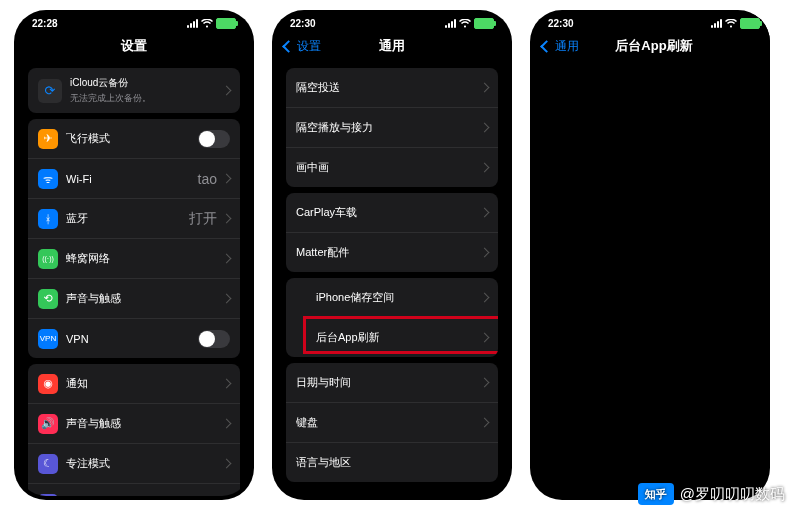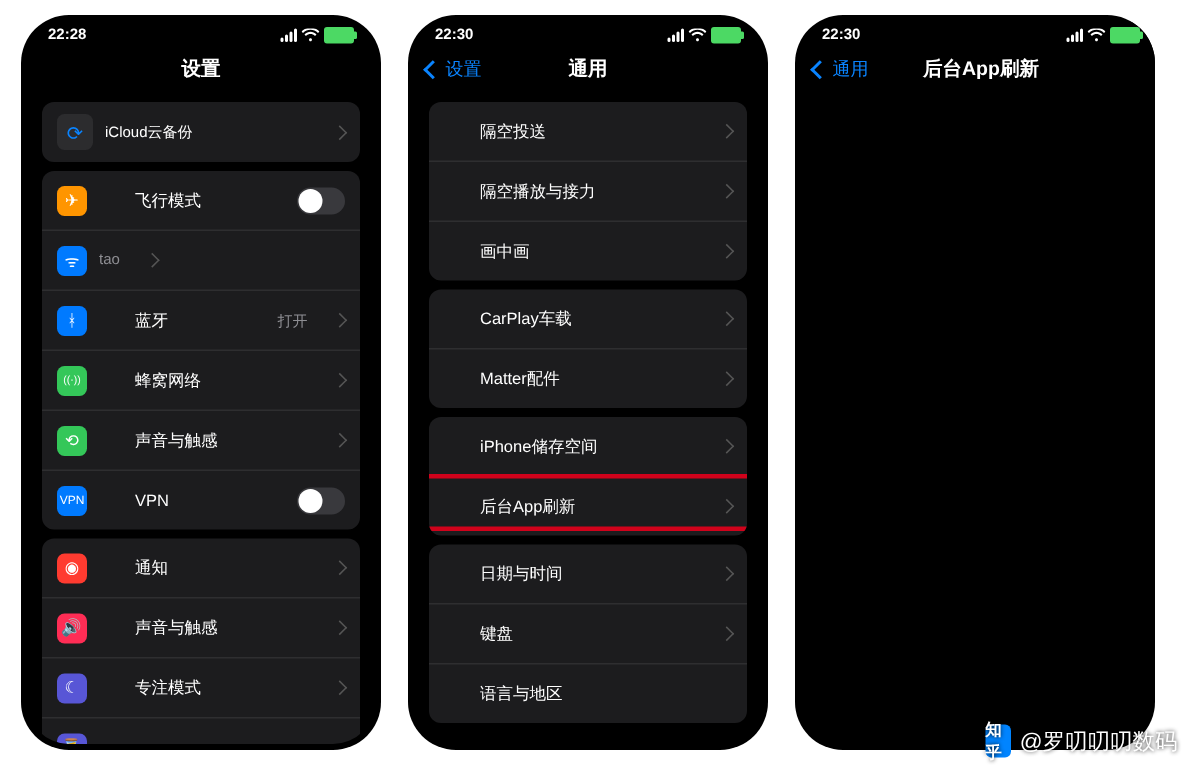--- a/index.html
+++ b/index.html
@@ -17,34 +17,34 @@
   .batt::after{content:"";position:absolute;right:-3px;top:2px;width:2px;height:5px;background:#4cd964;border-radius:0 1px 1px 0;}
   .header{display:flex;align-items:flex-end;justify-content:center;position:relative;padding:6px 10px 8px;font-size:13px;font-weight:600;}
   .header .back{position:absolute;left:8px;color:#0a84ff;display:flex;align-items:center;gap:2px;font-weight:400;font-size:12px;}
   .chev{display:inline-block;width:7px;height:7px;border-left:2px solid currentColor;border-bottom:2px solid currentColor;transform:rotate(45deg);margin-right:2px;}
   .chev-r{display:inline-block;width:6px;height:6px;border-right:1.5px solid #555;border-top:1.5px solid #555;transform:rotate(45deg);}
   .content{position:absolute;top:48px;bottom:0;left:0;right:0;overflow:hidden;}
   .group{background:#1c1c1e;border-radius:8px;margin:6px 10px;overflow:hidden;}
   .row{display:flex;align-items:center;padding:6px 10px;min-height:27px;border-top:0.5px solid #2e2e30;position:relative;}
   .row:first-child{border-top:none;}
   .row .ico{width:20px;height:20px;border-radius:5px;margin-right:8px;flex-shrink:0;display:flex;align-items:center;justify-content:center;font-size:11px;}
-  .row .lbl{flex:1;color:#fff;font-size:11px;margin-left:24px;}
-  .row .val{color:#8e8e93;font-size:10px;margin-right:18px;}
+  .row .lbl{flex:1;color:#fff;font-size:11px;}
+  .row .val{color:#8e8e93;font-size:14px;margin-right:6px;}
   .toggle{width:32px;height:18px;border-radius:9px;position:relative;flex-shrink:0;}
   .toggle.off{background:#39393d;}
   .toggle::after{content:"";position:absolute;width:16px;height:16px;background:#fff;border-radius:50%;top:1px;}
   .toggle.off::after{left:1px;}
   .hl{position:absolute;border:3px solid #d0021b;pointer-events:none;z-index:10;}
   .banner{background:#1c1c1e;border-radius:8px;margin:6px 10px;padding:8px 10px;display:flex;gap:8px;align-items:center;}
   .banner .bico{width:24px;height:24px;border-radius:5px;background:#2c2c2e;display:flex;align-items:center;justify-content:center;color:#0a84ff;font-size:13px;}
   .banner .btxt{flex:1;}
   .banner .t1{font-size:10px;color:#fff;}
   .banner .t2{font-size:9px;color:#8e8e93;margin-top:2px;}
   .watermark{position:absolute;right:14px;bottom:8px;display:flex;align-items:center;gap:6px;color:#fff;font-size:15px;text-shadow:0 0 3px rgba(0,0,0,0.9);z-index:50;}
-  .zhihu{width:17px;height:22px;background:#0084ff;border-radius:4px;display:flex;align-items:center;justify-content:center;font-size:11px;font-weight:700;color:#fff;}
+  .zhihu{width:36px;height:22px;background:#0084ff;border-radius:4px;display:flex;align-items:center;justify-content:center;font-size:11px;font-weight:700;color:#fff;}
 </style>
 </head>
 <body>
 
 <div class="stage">
  <div class="phones">
 
   <div class="phone">
    <div class="notch"></div>
    <div class="screen">
@@ -64,31 +64,33 @@
      </span>
     </div>
     <div class="header">
      <span>设置</span>
     </div>
     <div class="content">
      <div class="banner">
       <div class="bico">⟳</div>
       <div class="btxt">
        <div class="t1">iCloud云备份</div>
+       <div class="t2">无法完成上次备份。</div>
       </div>
       <span class="chev-r"></span>
      </div>
      <div class="group" id="p1g1">
               <div class="row">
                 <span class="ico" style="background: rgb(255, 149, 0);">✈</span>
                 <span class="lbl">飞行模式</span>
                 <span class="toggle off"></span>
               </div>
               <div class="row">
                 <span class="ico" style="background: rgb(0, 122, 255);">ᯤ</span>
+                <span class="lbl">Wi-Fi</span>
                 <span class="val">tao</span>
                 <span class="chev-r"></span>
               </div>
               <div class="row">
                 <span class="ico" style="background: rgb(0, 122, 255);">ᚼ</span>
                 <span class="lbl">蓝牙</span>
                 <span class="val">打开</span>
                 <span class="chev-r"></span>
               </div>
               <div class="row">
@@ -175,21 +177,21 @@
      <div class="group" id="p2g2">
               <div class="row">
                 <span class="lbl">CarPlay车载</span>
                 <span class="chev-r"></span>
               </div>
               <div class="row">
                 <span class="lbl">Matter配件</span>
                 <span class="chev-r"></span>
               </div>
             </div>
-     <div class="group" id="p2g3" style="position:relative;">
+     <div class="group" id="p2g3" style="position:relative;padding-left:20px;">
               <div class="row">
                 <span class="lbl">iPhone储存空间</span>
                 <span class="chev-r"></span>
               </div>
               <div class="row" style="position: relative;">
                 <span class="lbl">后台App刷新</span>
                 <span class="chev-r"></span>
                 <div class="hl" style="left: -3px; right: -3px; top: -2px; height: 32px;"></div>
               </div>
             </div>

